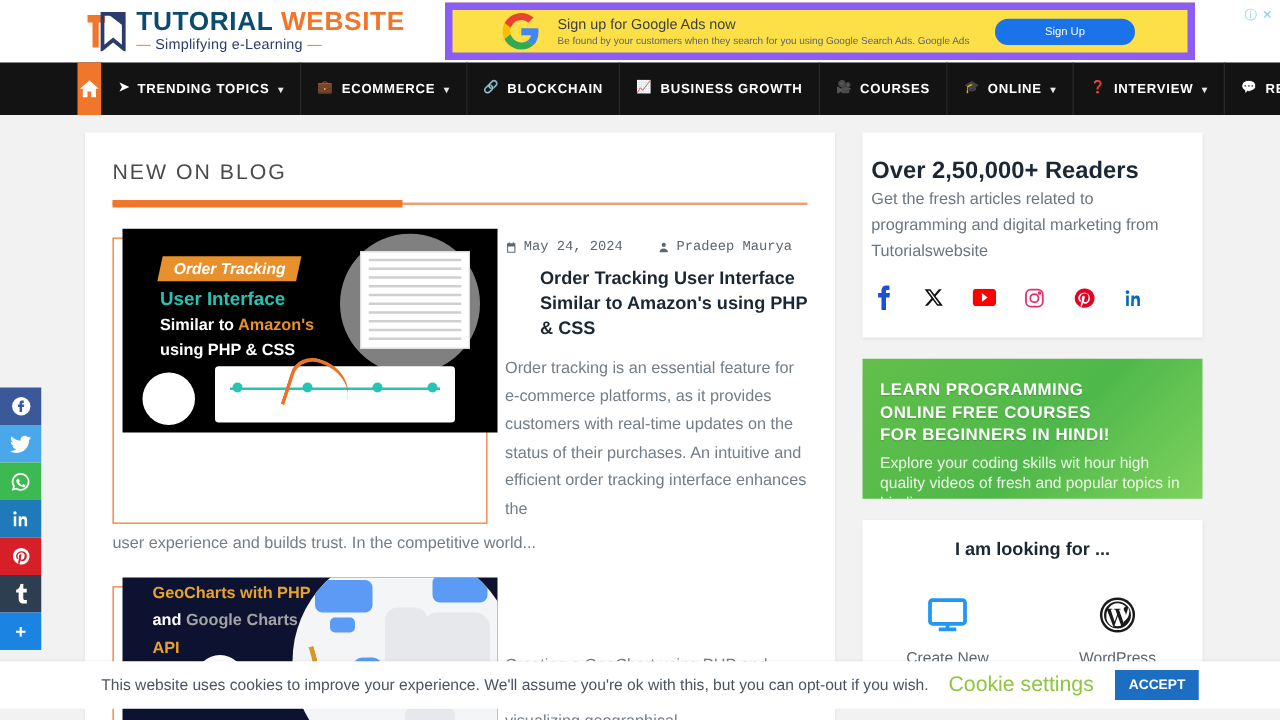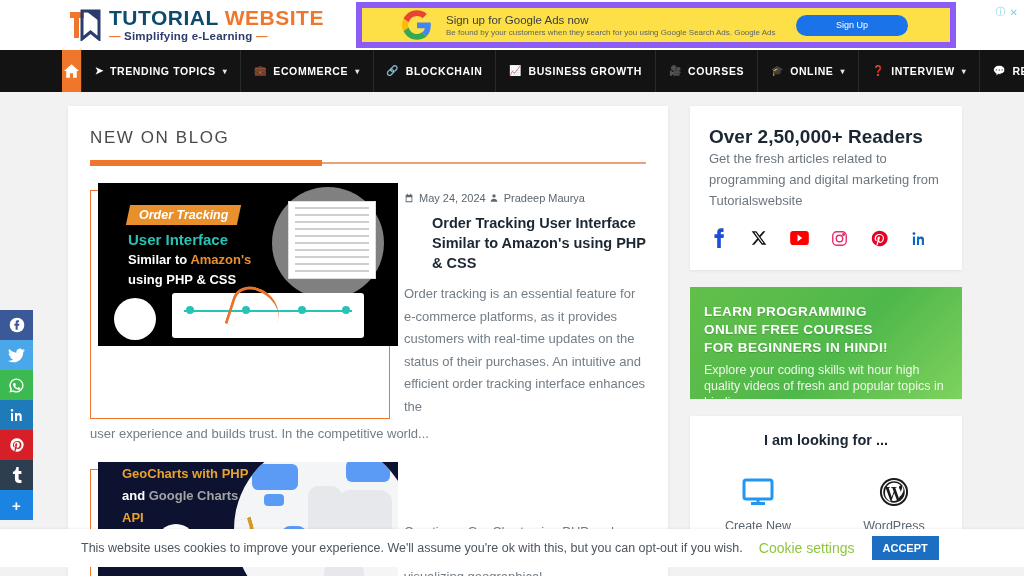--- a/index.html
+++ b/index.html
@@ -24,21 +24,21 @@
     width: 34px; height: 32px; position: relative; margin-right: 7px;
   }
   .logo-text { line-height: 1; }
   .logo-line1 {
     font-size: 21px; font-weight: bold; letter-spacing: .5px;
     white-space: nowrap;
   }
   .logo-line1 .lt-a { color: #0c4a6e; }
   .logo-line1 .lt-b { color: #f0762b; }
   .logo-line2 {
-    font-size: 11.5px; color: #2c3b6e; font-weight: bold;
+    font-size: 11.5px; color: #2c3b6e; font-weight: normal;
     letter-spacing: .2px; margin-top: 3px; white-space: nowrap;
   }
   .logo-line2 .dash { color: #f0762b; }
 
   .ad-banner {
     position: absolute; left: 356px; top: 2px;
     width: 600px; height: 46px;
     background: #fde047; border: 6px solid #8b5cf6;
     display: flex; align-items: center;
   }
@@ -120,22 +120,22 @@
     padding: 10px 9px 18px 9px; position: relative;
   }
   .thumb {
     width: 300px; height: 163px; background: #000;
     position: absolute; left: 7px; top: -8px;
     overflow: hidden;
   }
   .thumb-dark { background: #0d1230; }
   .post-body { flex: 1; padding-top: 2px; }
   .post-meta {
-    font-size: 11px; color: #5c6670; display: flex; gap: 3px;
-    align-items: center; margin-bottom: 9px;
+    font-size: 11px; color: #5c6670; display: flex; gap: 28px;
+    align-items: center; margin-bottom: 9px; font-family: Liberation Mono, monospace;
   }
   .post-meta span { display: flex; align-items: center; gap: 5px; }
   .post-title {
     font-size: 14.5px; font-weight: bold; color: #1b2733;
     line-height: 1.38; margin-bottom: 10px; margin-left: 28px;
   }
   .post-exc {
     font-size: 13px; color: #737d86; line-height: 1.74;
   }
   .post-exc-tail {
@@ -198,21 +198,21 @@
     border-radius:50%; background:#fff;
   }
   .gc-arrow {
     position:absolute; left:100px; top:62px; width:58px; height:30px;
     border-bottom:4px solid #d99826; border-right:4px solid #d99826;
     border-radius:0 0 70% 0; transform:rotate(-16deg);
   }
 
   
   .card {
-    background: #fff; padding: 20px 19px 22px 19px;
+    background: #fff; padding: 20px 19px 22px 7px;
     box-shadow: 0 1px 3px rgba(0,0,0,.07); margin-bottom: 17px;
   }
   .card-title { font-size: 19px; font-weight: bold; color: #1b2733; }
   .card-text {
     font-size: 13px; color: #6c767f; line-height: 1.62; margin-top: 0;
   }
   .social-row { display: flex; align-items: center; gap: 20px; margin-top: 17px; }
   .social-ico { width: 20px; height: 20px; display:flex; align-items:center; justify-content:center; }
 
   .green-ad {
@@ -235,21 +235,21 @@
   .lf-ico { height: 36px; display:flex; align-items:center; justify-content:center; }
   .lf-lab { font-size: 12.5px; color:#5c6670; margin-top: 9px; }
 
   
   .cookiebar {
     position: absolute; left: 0; right: 0; top: 437px; height: 38px;
     background: #fff; display: flex; align-items: center;
     z-index: 60; box-shadow: 0 -1px 2px rgba(0,0,0,.05);
   }
   .cookie-text { font-size: 12.5px; color: #4b5560; margin-left: 81px; }
-  .cookie-link { font-size: 14px; color: #8dc63f; margin-left: 16px; }
+  .cookie-link { font-size: 17px; color: #8dc63f; margin-left: 16px; }
   .cookie-accept {
     background: #1b6ec2; color: #fff; font-size: 11px; font-weight: bold;
     padding: 6px 11px; margin-left: 17px;
   }
 </style>
 </head>
 <body>
 
 <div class="topbar">
   <div class="logo-wrap">

